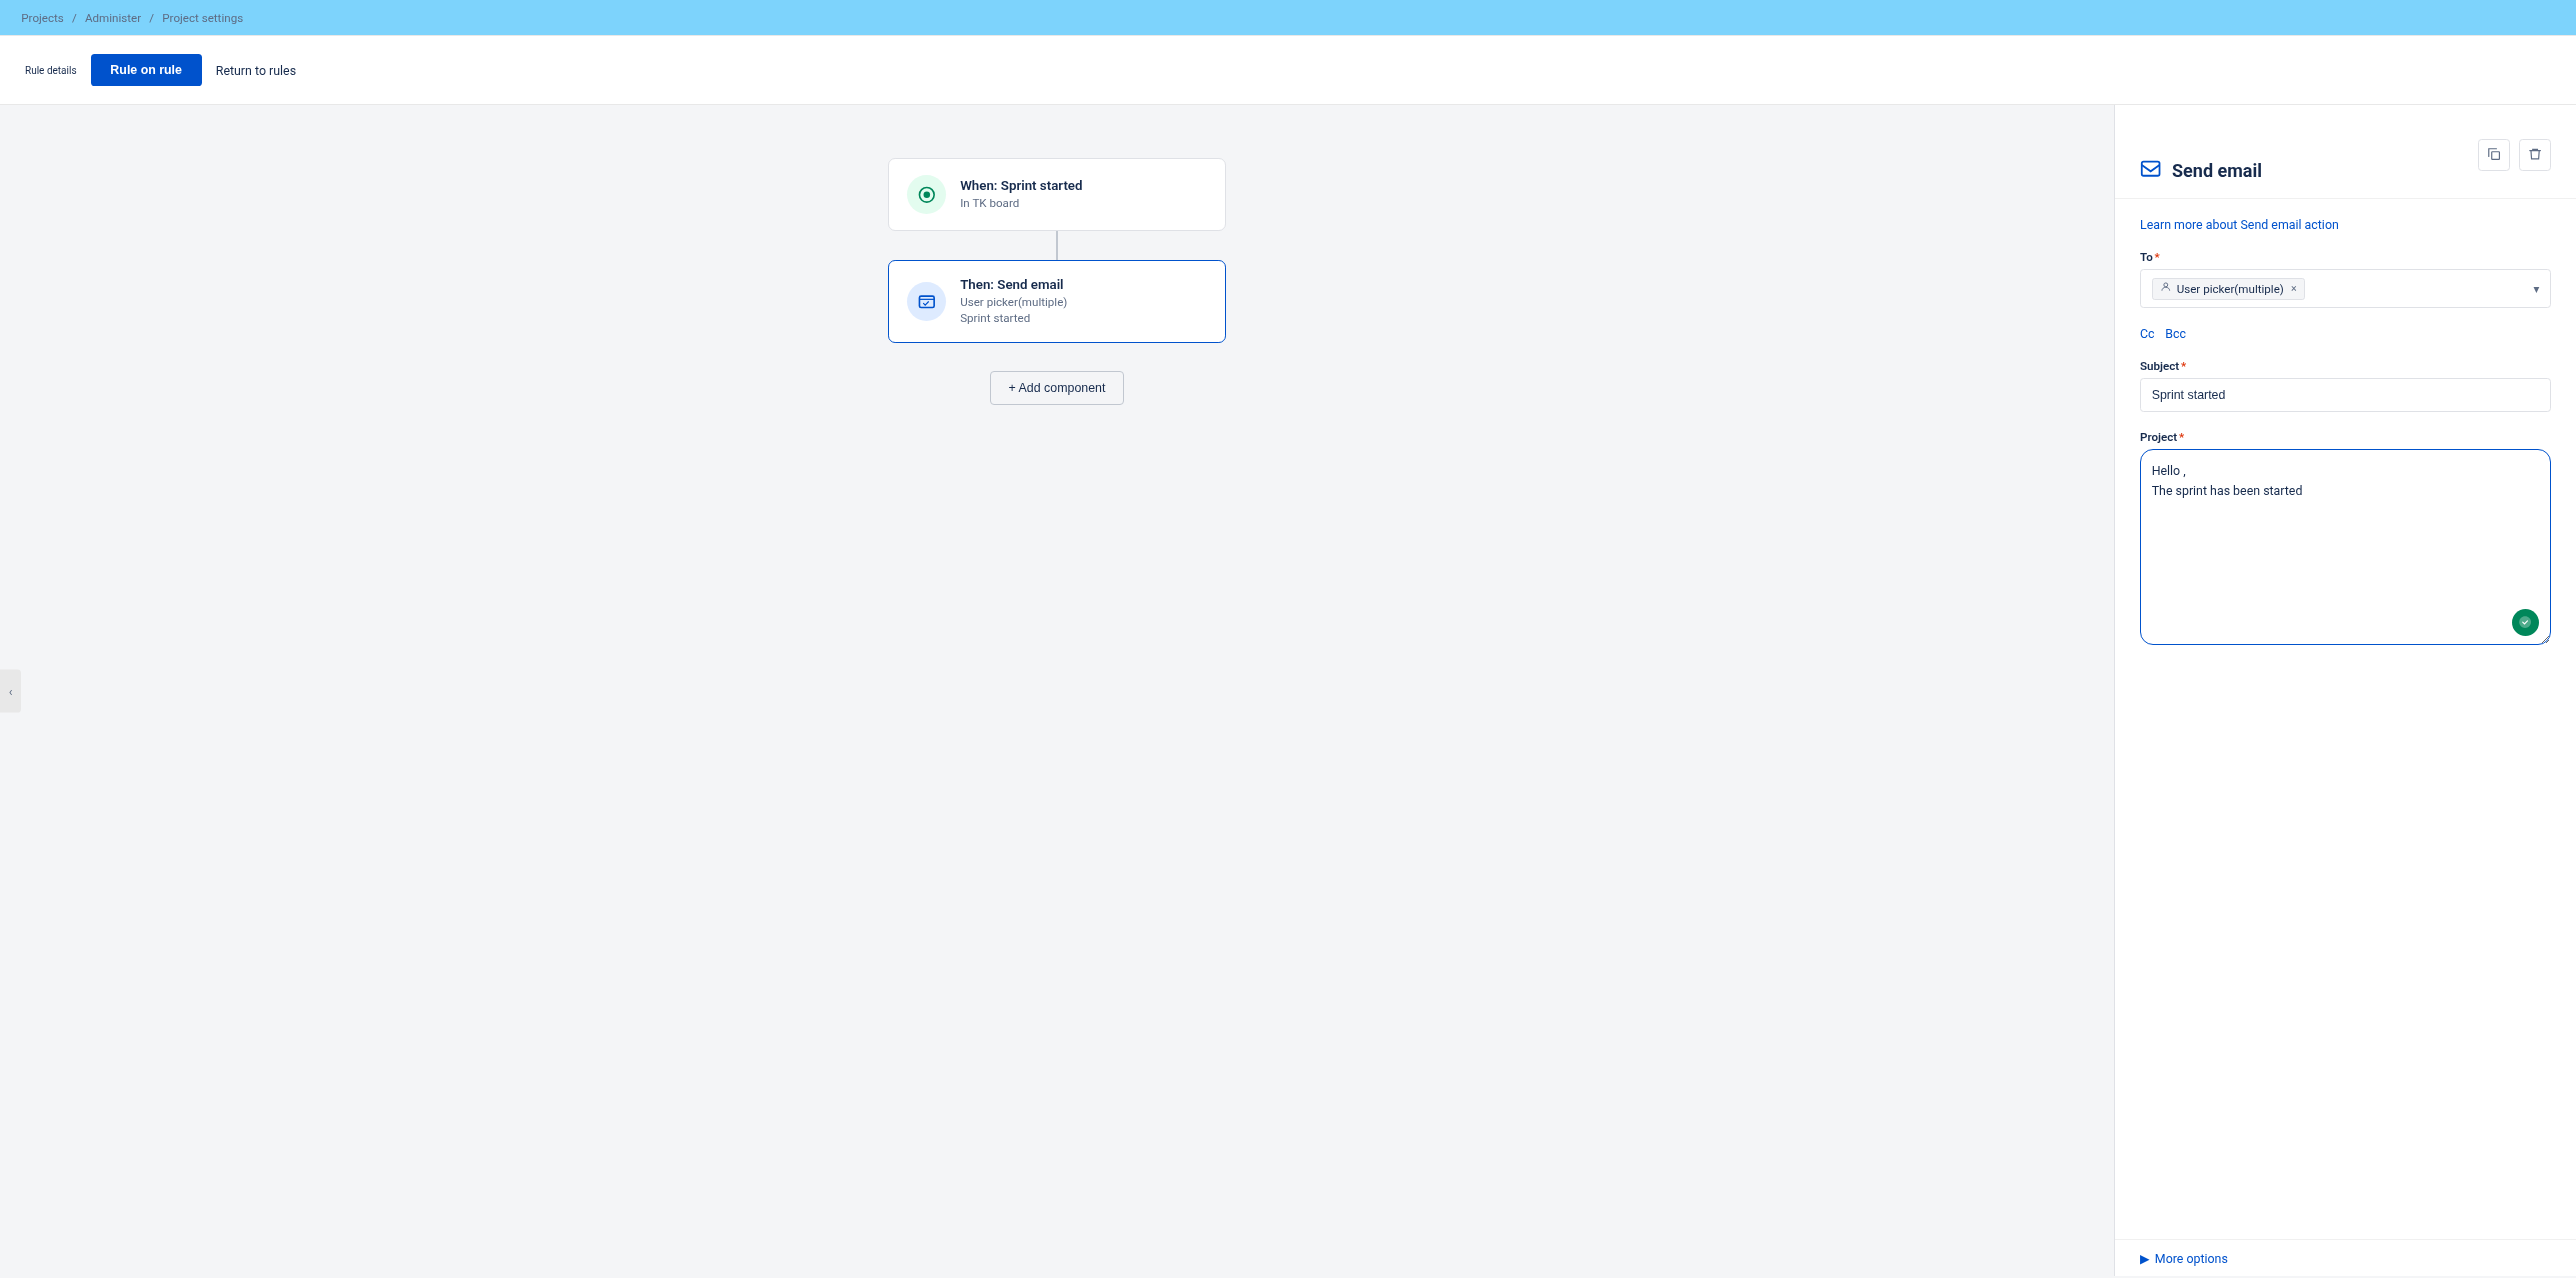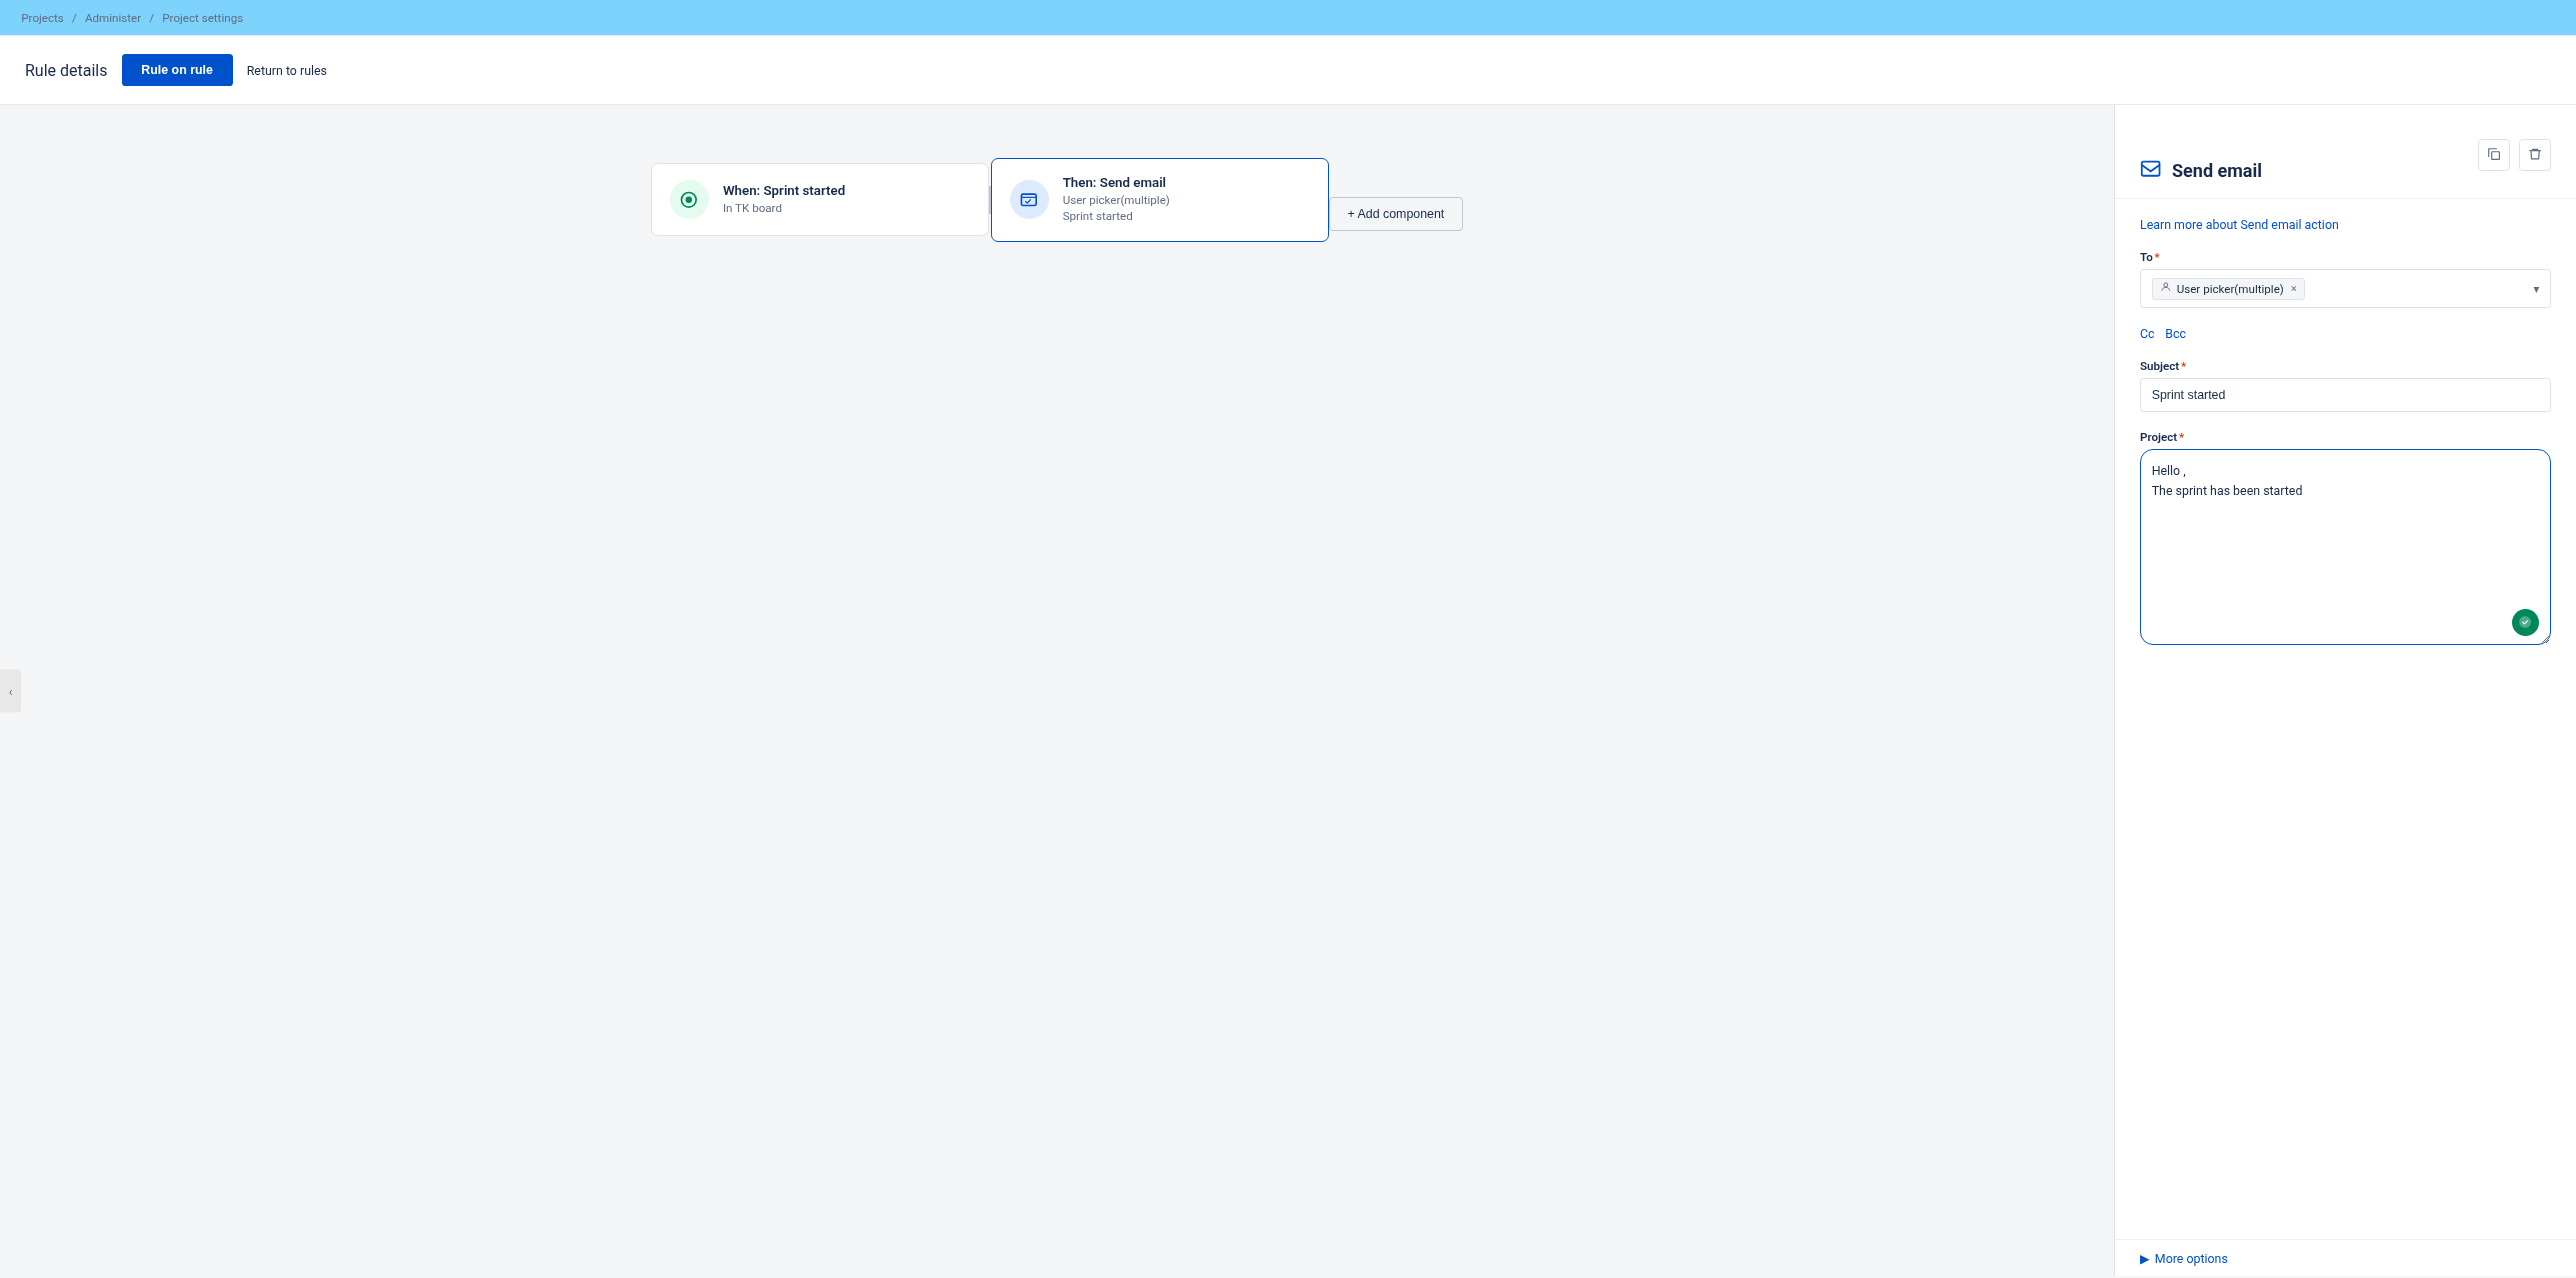--- a/index.html
+++ b/index.html
@@ -48,21 +48,21 @@
       padding: 1.8px 7.1px;
       border-radius: 2.7px;
       letter-spacing: 0.4px;
     }
     .header-right {
       display: flex;
       align-items: center;
       gap: 14.2px;
     }
     .rule-details-link {
-      font-size: 16px;
+      font-size: 10px;
       color: #172b4d;
       text-decoration: none;
       cursor: pointer;
     }
     .btn-turn-on {
       background: #0052cc;
       color: #fff;
       border: none;
       padding: 9px 19.6px;
       border-radius: 3.6px;
@@ -107,21 +107,21 @@
       display: flex;
       align-items: center;
       justify-content: center;
       cursor: pointer;
       font-size: 12.4px;
       color: #5e6c84;
     }
 
     .flow-container {
       display: flex;
-      flex-direction: row;
+      flex-direction: column;
       align-items: center;
       gap: 0;
     }
 
     
     .flow-node {
       width: 338px;
       background: #fff;
       border: 0.9px solid #dfe1e6;
       border-radius: 7.1px;

